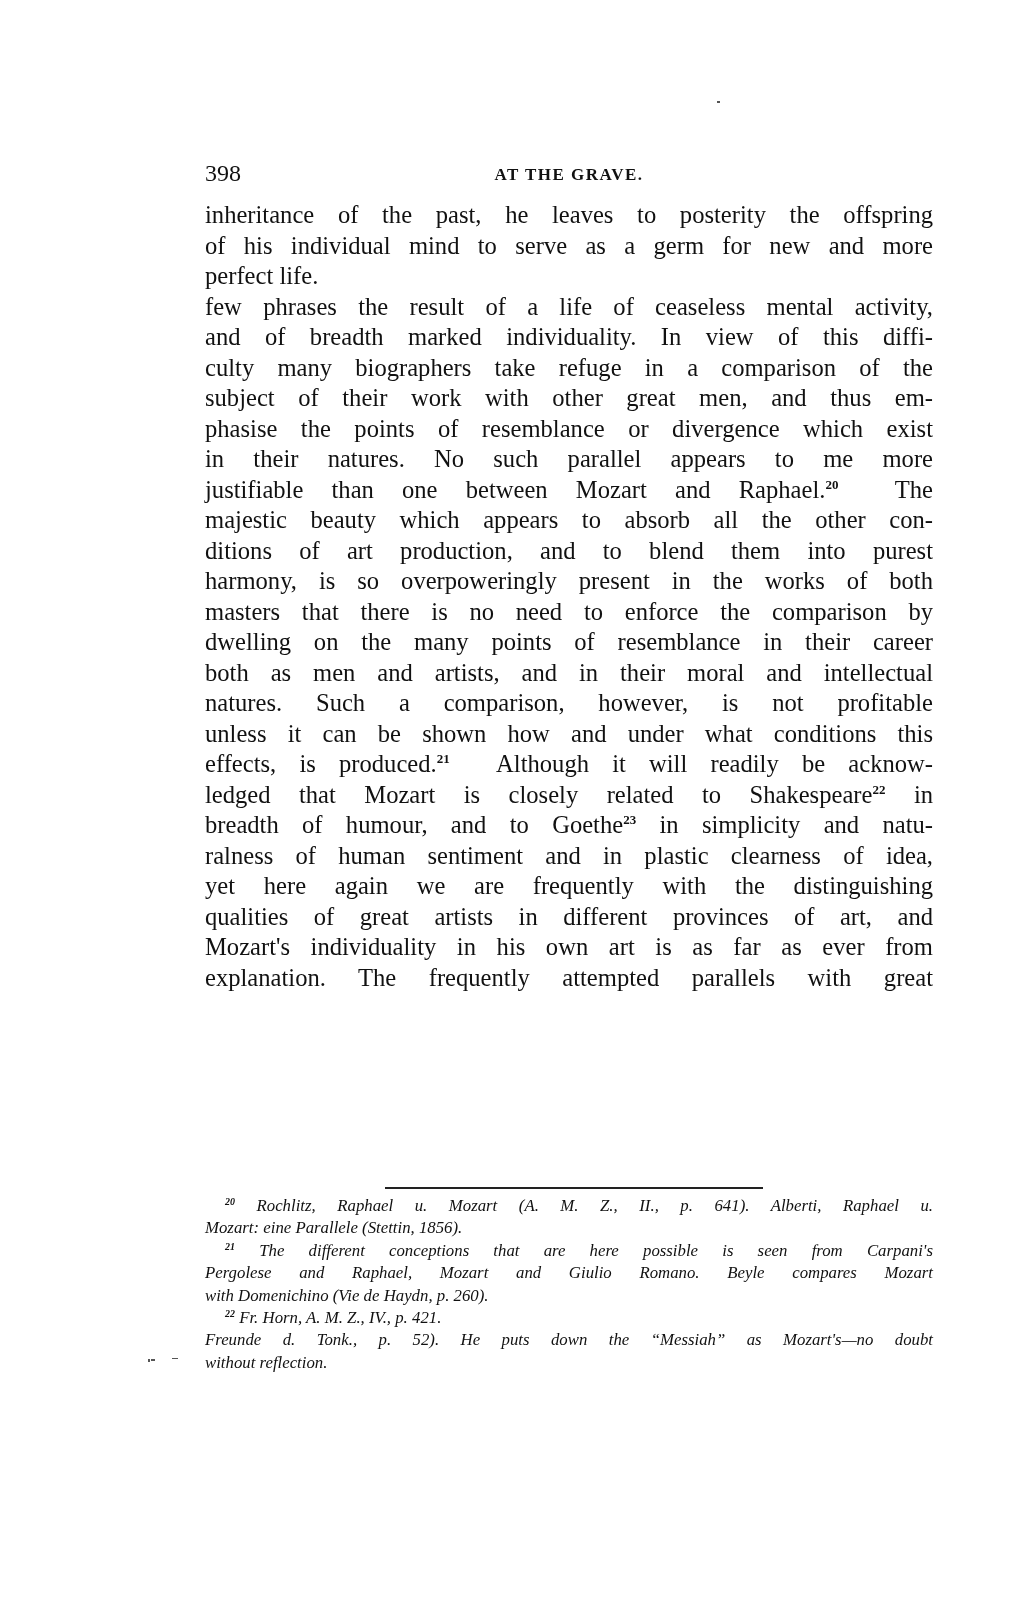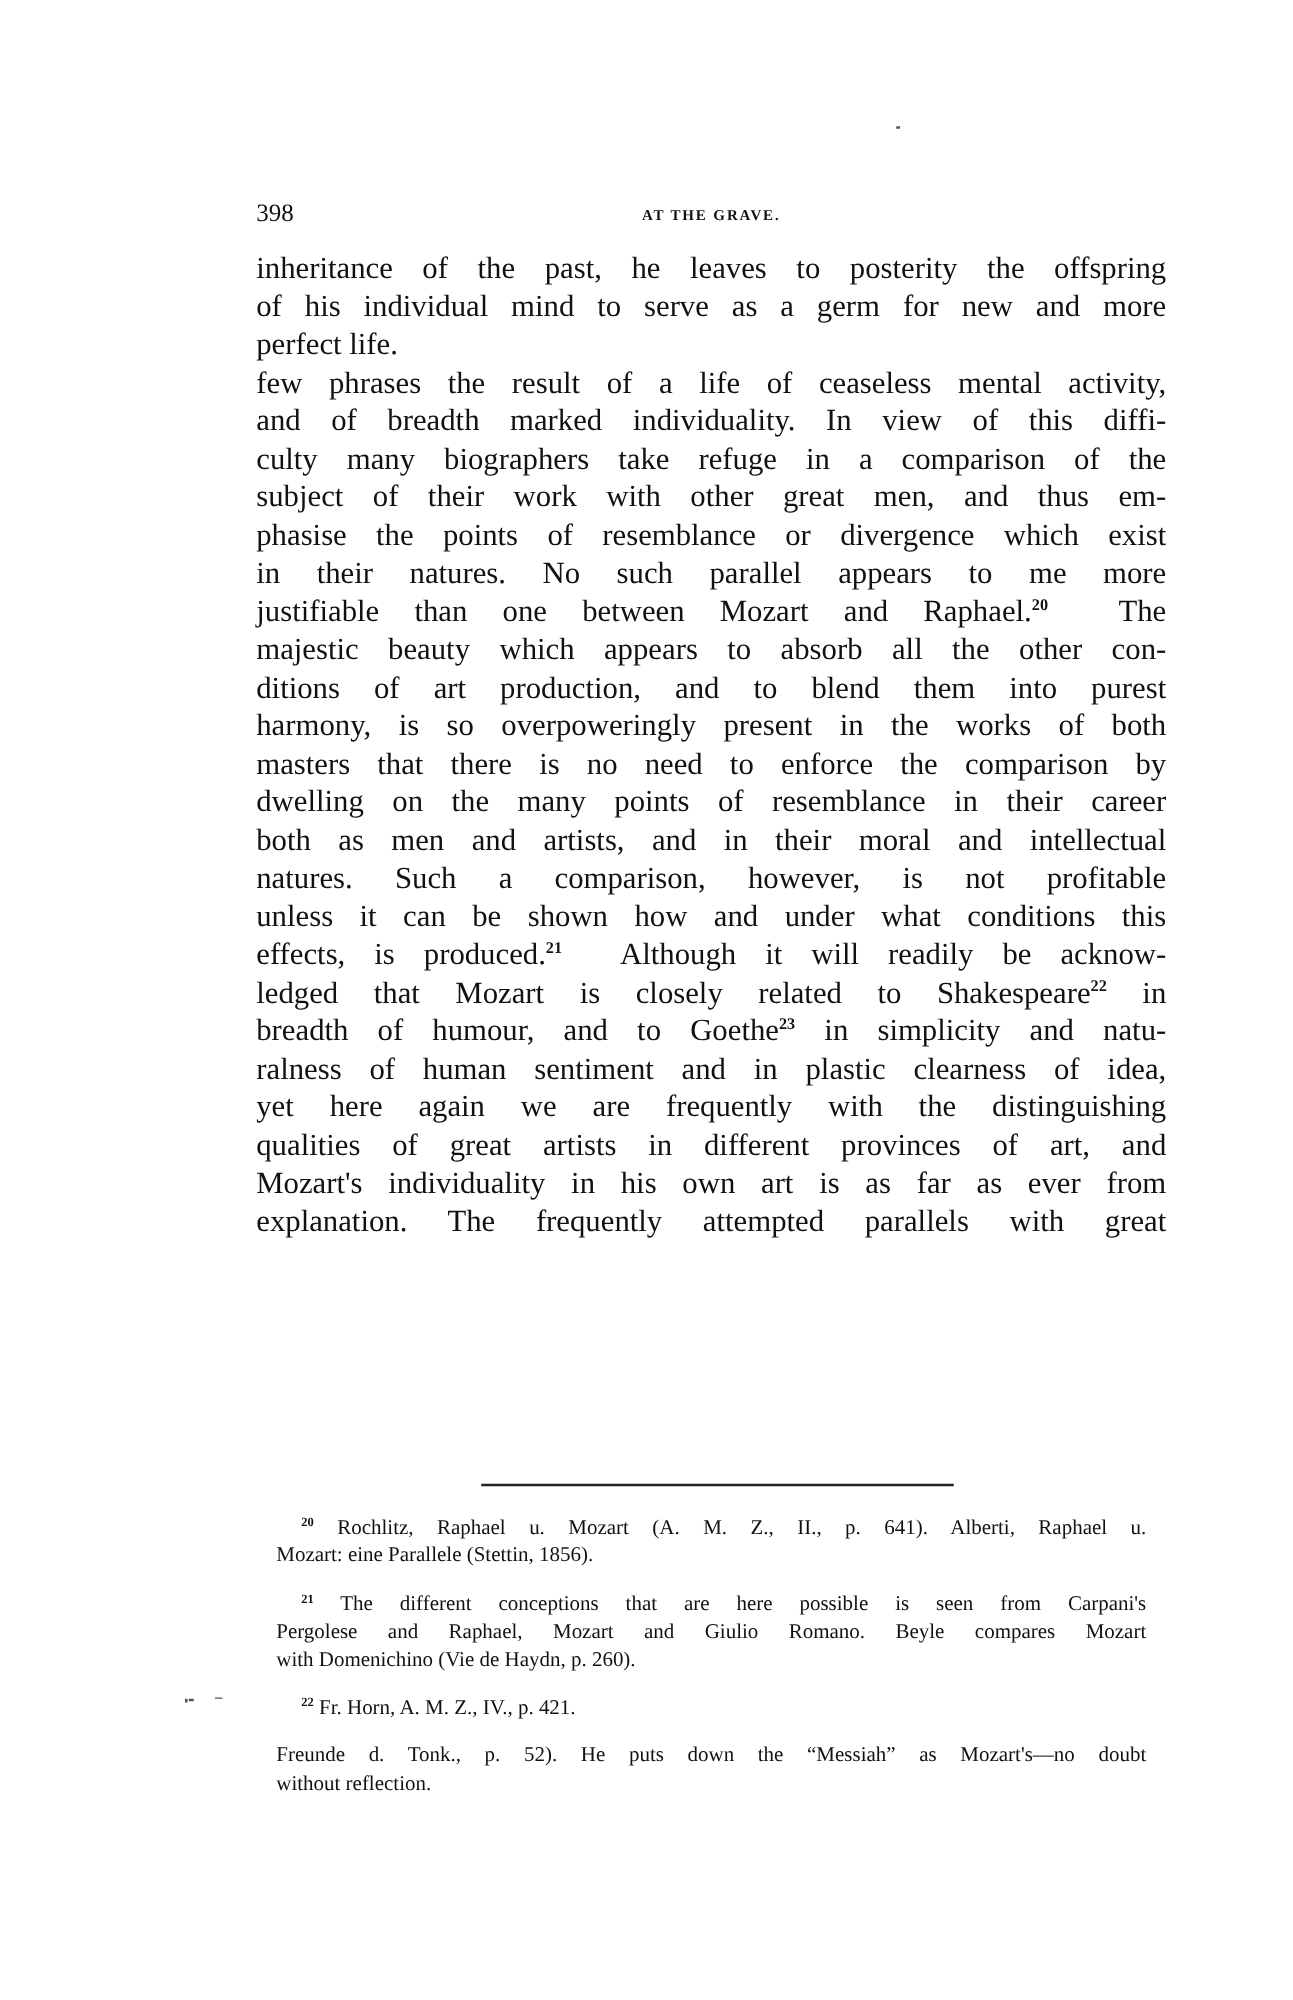--- a/index.html
+++ b/index.html
@@ -1,28 +1,28 @@
 <!DOCTYPE html>
 <html><head>
 <meta charset="utf-8">
 <style>
   html, body { margin: 0; padding: 0; background: #ffffff; }
   body { width: 1034px; height: 1600px; position: relative; overflow: hidden; color: #111; }
   .page { position: absolute; left: 205px; top: 160px; width: 728px; }
   .running-head { position: relative; height: 40px; font-family: "Liberation Serif", "DejaVu Serif", serif; }
-  .page-num { position: absolute; left: 0; top: 0; font-size: 20px; }
-  .head-title { position: absolute; left: 0; right: 0; top: 5px; text-align: center; font-size: 12px; letter-spacing: 1.5px; font-weight: bold; }
+  .page-num { position: absolute; left: 0; top: 0; font-size: 24px; }
+  .head-title { position: absolute; left: 0; right: 0; top: 5px; text-align: center; font-size: 17px; letter-spacing: 1.5px; font-weight: bold; }
   .body-text { font-family: "Liberation Serif", "DejaVu Serif", serif; font-size: 24.6px; line-height: 30.5px; text-align: justify; margin-top: 0; }
   .body-text p { margin: 0; }
   .line { display: block; text-align: justify; text-align-last: justify; white-space: nowrap; }
   .line.last { text-align-last: left; }
   sup { font-size: 13px; line-height: 0; vertical-align: 9px; font-weight: bold; }
   .rule { position: absolute; left: 385px; top: 1187px; width: 378px; height: 0; border-top: 2px solid #222; }
   .footnotes { position: absolute; left: 205px; top: 1195px; width: 728px; font-family: "Liberation Serif", "DejaVu Serif", serif; font-size: 16.8px; line-height: 22.4px; }
-  .fn { margin: 16px; }
+  .fn { margin: 0; font-style: italic; }
   .fn .line { text-align: justify; text-align-last: justify; }
   .fn .line.first { padding-left: 20px; }
   .fn .line.last { text-align-last: left; }
   .fn sup { font-size: 10px; vertical-align: 6px; }
   .artifact { position: absolute; background: #555; }
 </style>
 </head>
 <body>
 
 <div class="artifact" style="left:717px;top:101px;width:3px;height:2px;"></div>

